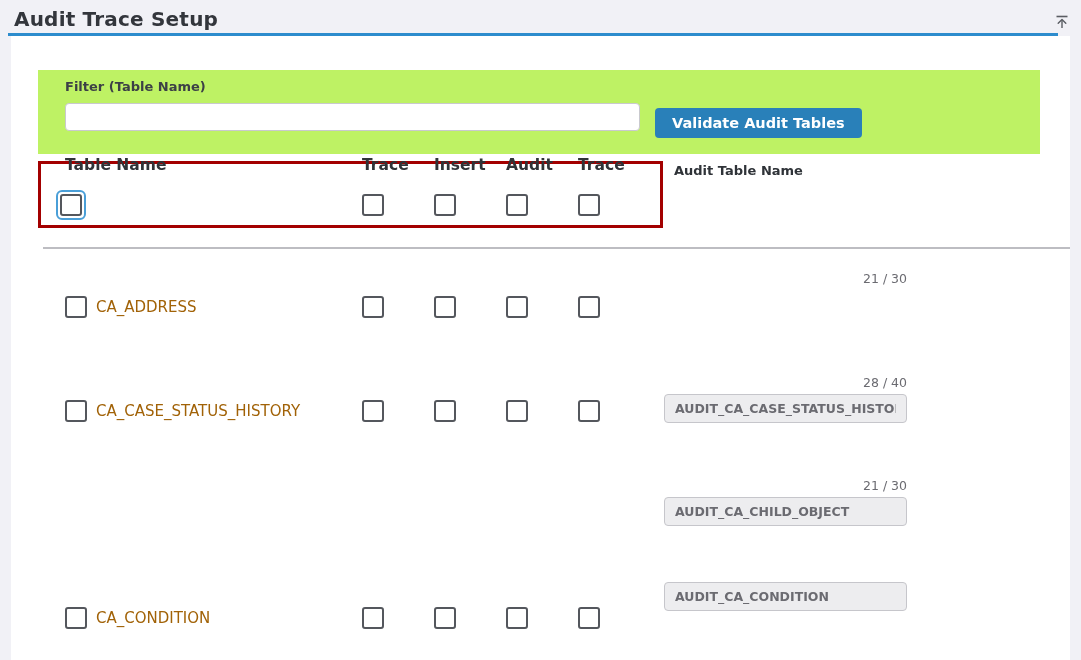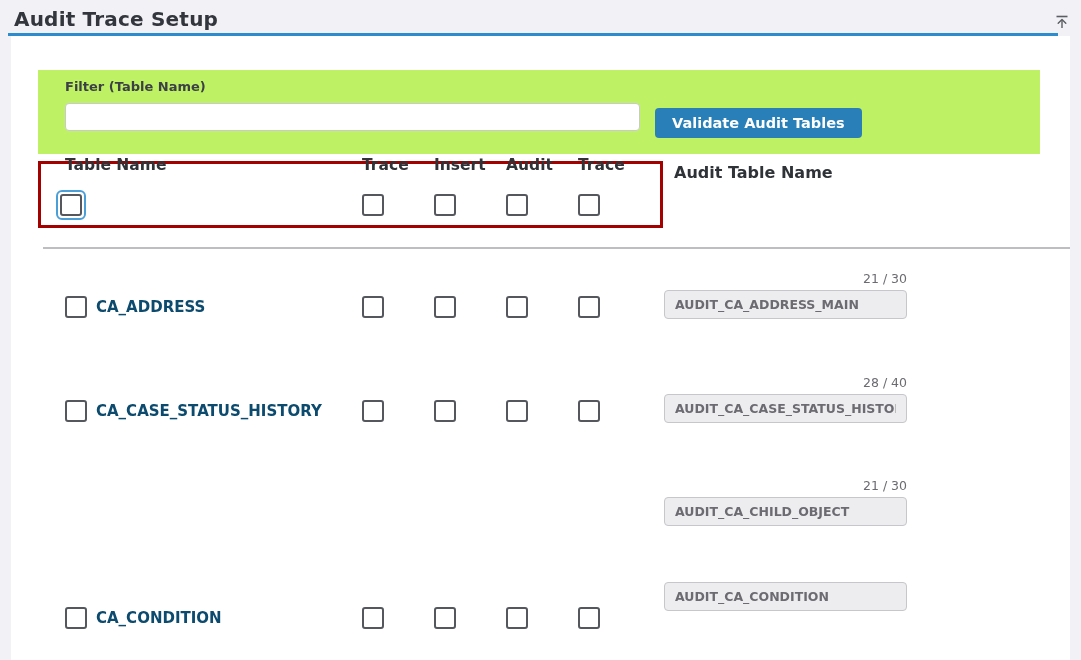--- a/index.html
+++ b/index.html
@@ -25,34 +25,34 @@
   .grid { display:flex; align-items:center; }
   .c-name { width:324px; display:flex; align-items:center; padding-left:27px; }
   .c-cb { width:72px; display:flex; justify-content:flex-start; }
   .hdr-label { font-size:15.5px; font-weight:bold; color:#2f3338; }
   .c-cb .hdr-label { text-align:center; }
 
   
   .red-box { position:absolute; left:38px; top:161px; width:625px; height:67px; border:3px solid #a30000; pointer-events:none; }
   .hdr-text-row { position:absolute; left:38px; top:156px; width:625px; }
   .hdr-cb-row { position:absolute; left:38px; top:190px; width:625px; }
-  .audit-hdr { position:absolute; left:674px; top:163px; font-size:16px; font-weight:bold; color:#2f3338; }
+  .audit-hdr { position:absolute; left:674px; top:163px; font-size:13px; font-weight:bold; color:#2f3338; }
 
   
   .cb { appearance:none; -webkit-appearance:none; width:22px; height:22px; border:2px solid #54575d; border-radius:3px; background:#fff; margin:0; cursor:pointer; flex:0 0 auto; }
   .focus-wrap { display:inline-flex; padding:2px; border:2px solid #4a9fd8; border-radius:6px; margin-left:-8px; }
   .hdr-cb-row .c-name { padding-left:26px; }
 
   
   .divider { position:absolute; left:43px; top:247px; width:1027px; height:2px; background:#bdbdc2; }
 
   
   .row { position:absolute; left:38px; width:1032px; height:104px; }
   .row-grid { position:absolute; left:0; top:36px; width:625px; }
-  .row-name-label { font-size:15px; font-weight:bold; color:#0c4a6e; margin-left:9px; white-space:nowrap; }
+  .row-name-label { font-size:15px; font-weight:normal; color:#a16207; margin-left:9px; white-space:nowrap; }
   .audit-cell { position:absolute; left:626px; top:11px; width:243px; }
   .char-counter { text-align:right; font-size:12.5px; color:#6b6b71; margin-bottom:4px; }
   .audit-input { width:243px; height:29px; background:#ededef; border:1px solid #c6c6cb; border-radius:4px; color:#6b6b71; font-family:inherit; font-size:12.5px; font-weight:bold; padding:0 10px; outline:none; }
 
   .icon-gray { stroke:#5a5d63; }
 </style>
 </head>
 <body>
 
 <div class="page">
@@ -134,21 +134,20 @@
         </div>
       <div class="c-cb">
           <input type="checkbox" class="cb" style="">
         </div>
       <div class="c-cb">
           <input type="checkbox" class="cb" style="">
         </div>
     </div>
     <div class="audit-cell">
       <div class="char-counter">21 / 30</div>
-      <input class="audit-input" type="text" value="AUDIT_CA_ADDRESS_MAIN" style="">
     </div>
   </div>
 
   <div class="row" style="top:364px">
     <div class="row-grid grid">
       <div class="c-name">
         <input type="checkbox" class="cb" style="">
         <span class="row-name-label">CA_CASE_STATUS_HISTORY</span>
       </div>
       <div class="c-cb">

